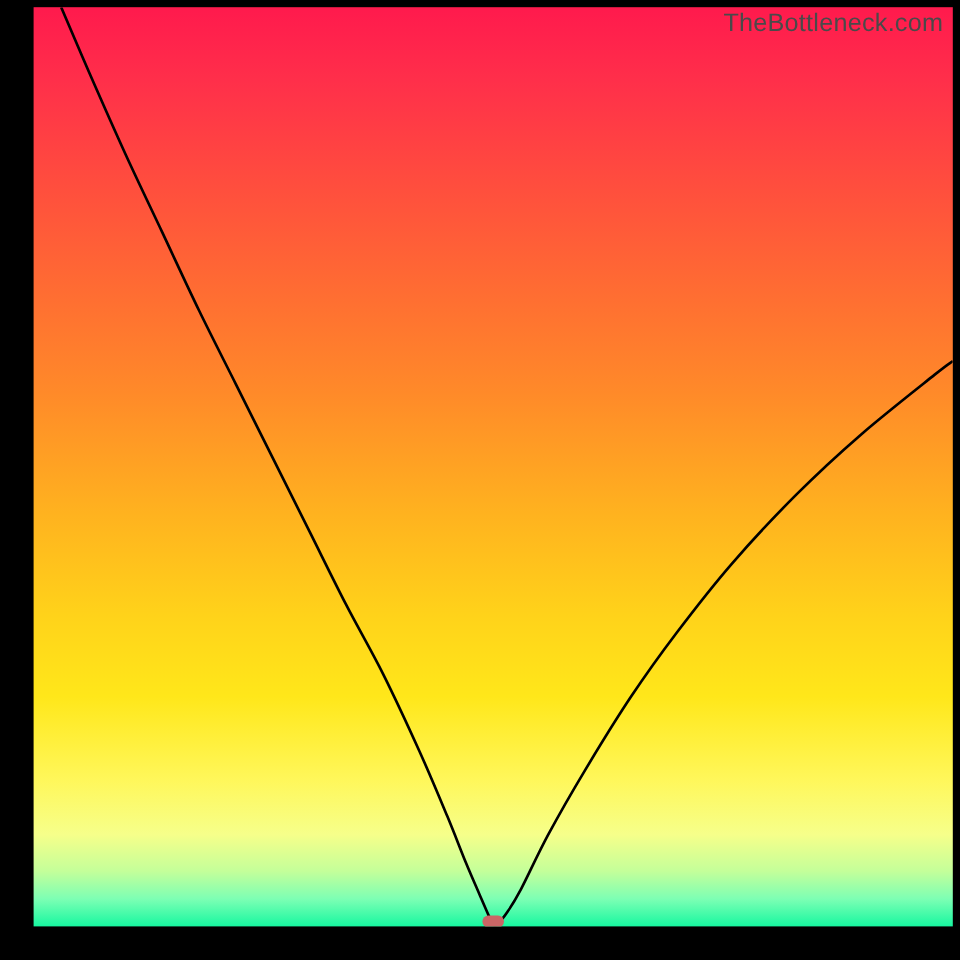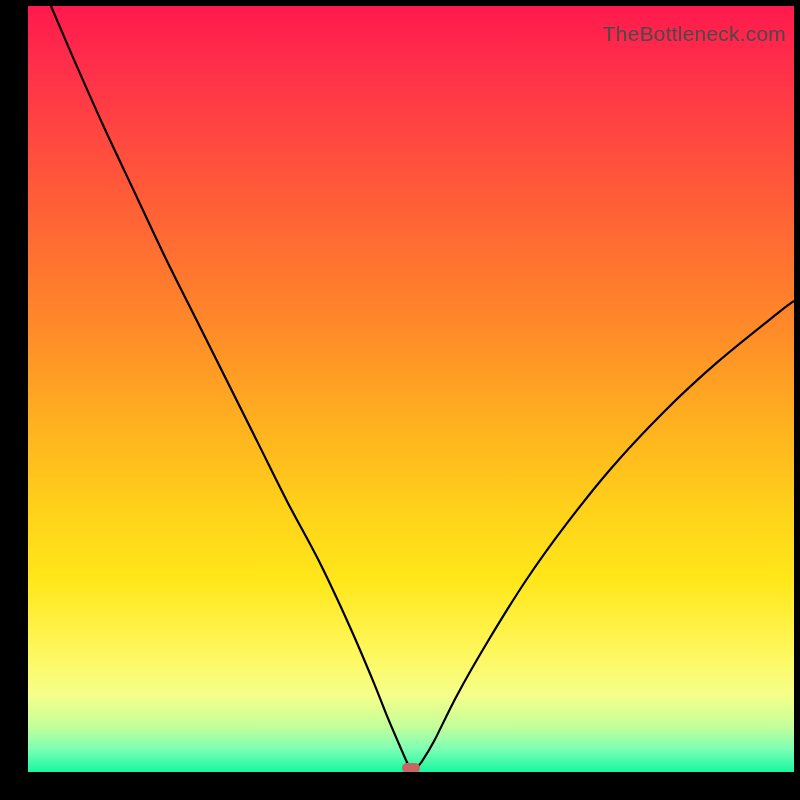--- a/index.html
+++ b/index.html
@@ -36,21 +36,21 @@
       #fff75a 84%,
       #f6ff8a 90%,
       #c4ff9a 94%,
       #7dffb4 97%,
       #17f7a0 100%
     );
     overflow: hidden;
   }
   .watermark {
     position: absolute;
-    top: 16px;
+    top: 2px;
     right: 8px;
     color: #4a4a4a;
     font-size: 21px;
     font-weight: 500;
     letter-spacing: 0.2px;
     pointer-events: none;
     user-select: none;
   }
   svg.curve {
     position: absolute;

